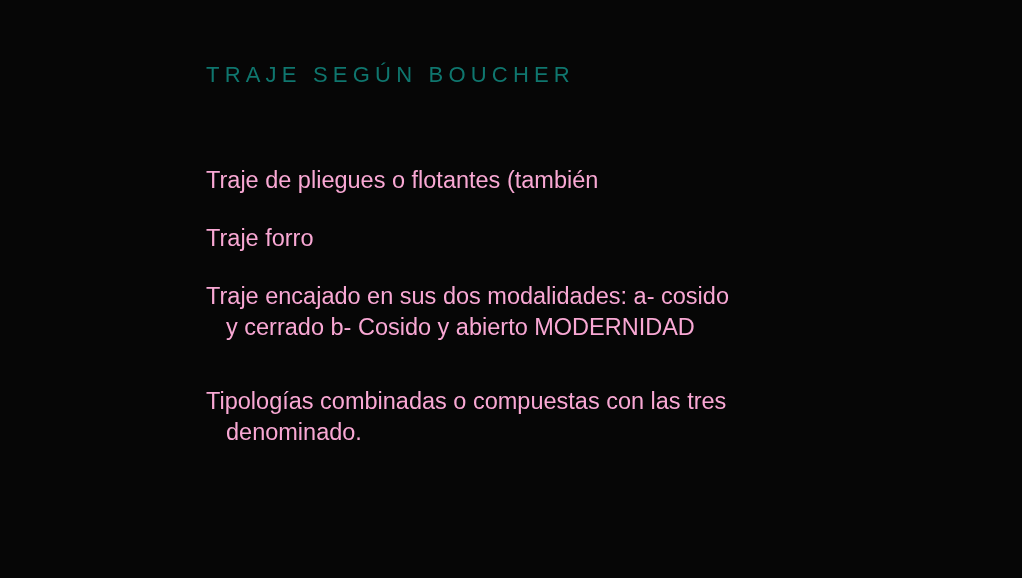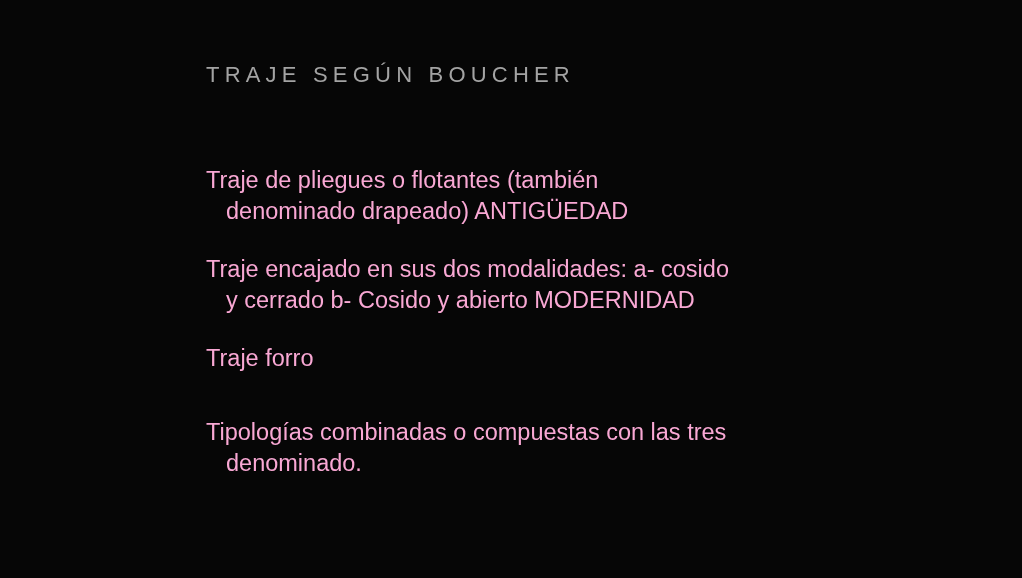--- a/index.html
+++ b/index.html
@@ -20,21 +20,21 @@
     height: 578px;
     background: #060606;
   }
   .slide-title {
     position: absolute;
     left: 206px;
     top: 62px;
     font-size: 22px;
     font-weight: 400;
     letter-spacing: 5.2px;
-    color: #a3a3a3;
+    color: #0f766e;
     white-space: nowrap;
   }
   .body-block {
     position: absolute;
     left: 206px;
     top: 165px;
     width: 700px;
   }
   .para {
     font-size: 23.5px;
@@ -56,30 +56,29 @@
 <body>
 
 <div class="slide">
 
   <div class="slide-title">TRAJE SEGÚN BOUCHER</div>
 
   <div class="body-block">
 
     <p class="para">
       <span>Traje de pliegues o flotantes (también</span>
-      <span class="cont">denominado drapeado) ANTIGÜEDAD</span>
+    </p>
+
+    <p class="para">
+      <span>Traje forro</span>
     </p>
 
     <p class="para">
       <span>Traje encajado en sus dos modalidades: a- cosido</span>
       <span class="cont">y cerrado b- Cosido y abierto MODERNIDAD</span>
-    </p>
-
-    <p class="para">
-      <span>Traje forro</span>
     </p>
 
     <p class="para">
       <span>Tipologías combinadas o compuestas con las tres</span>
       <span class="cont">denominado.</span>
     </p>
 
   </div>
 </div>
 

